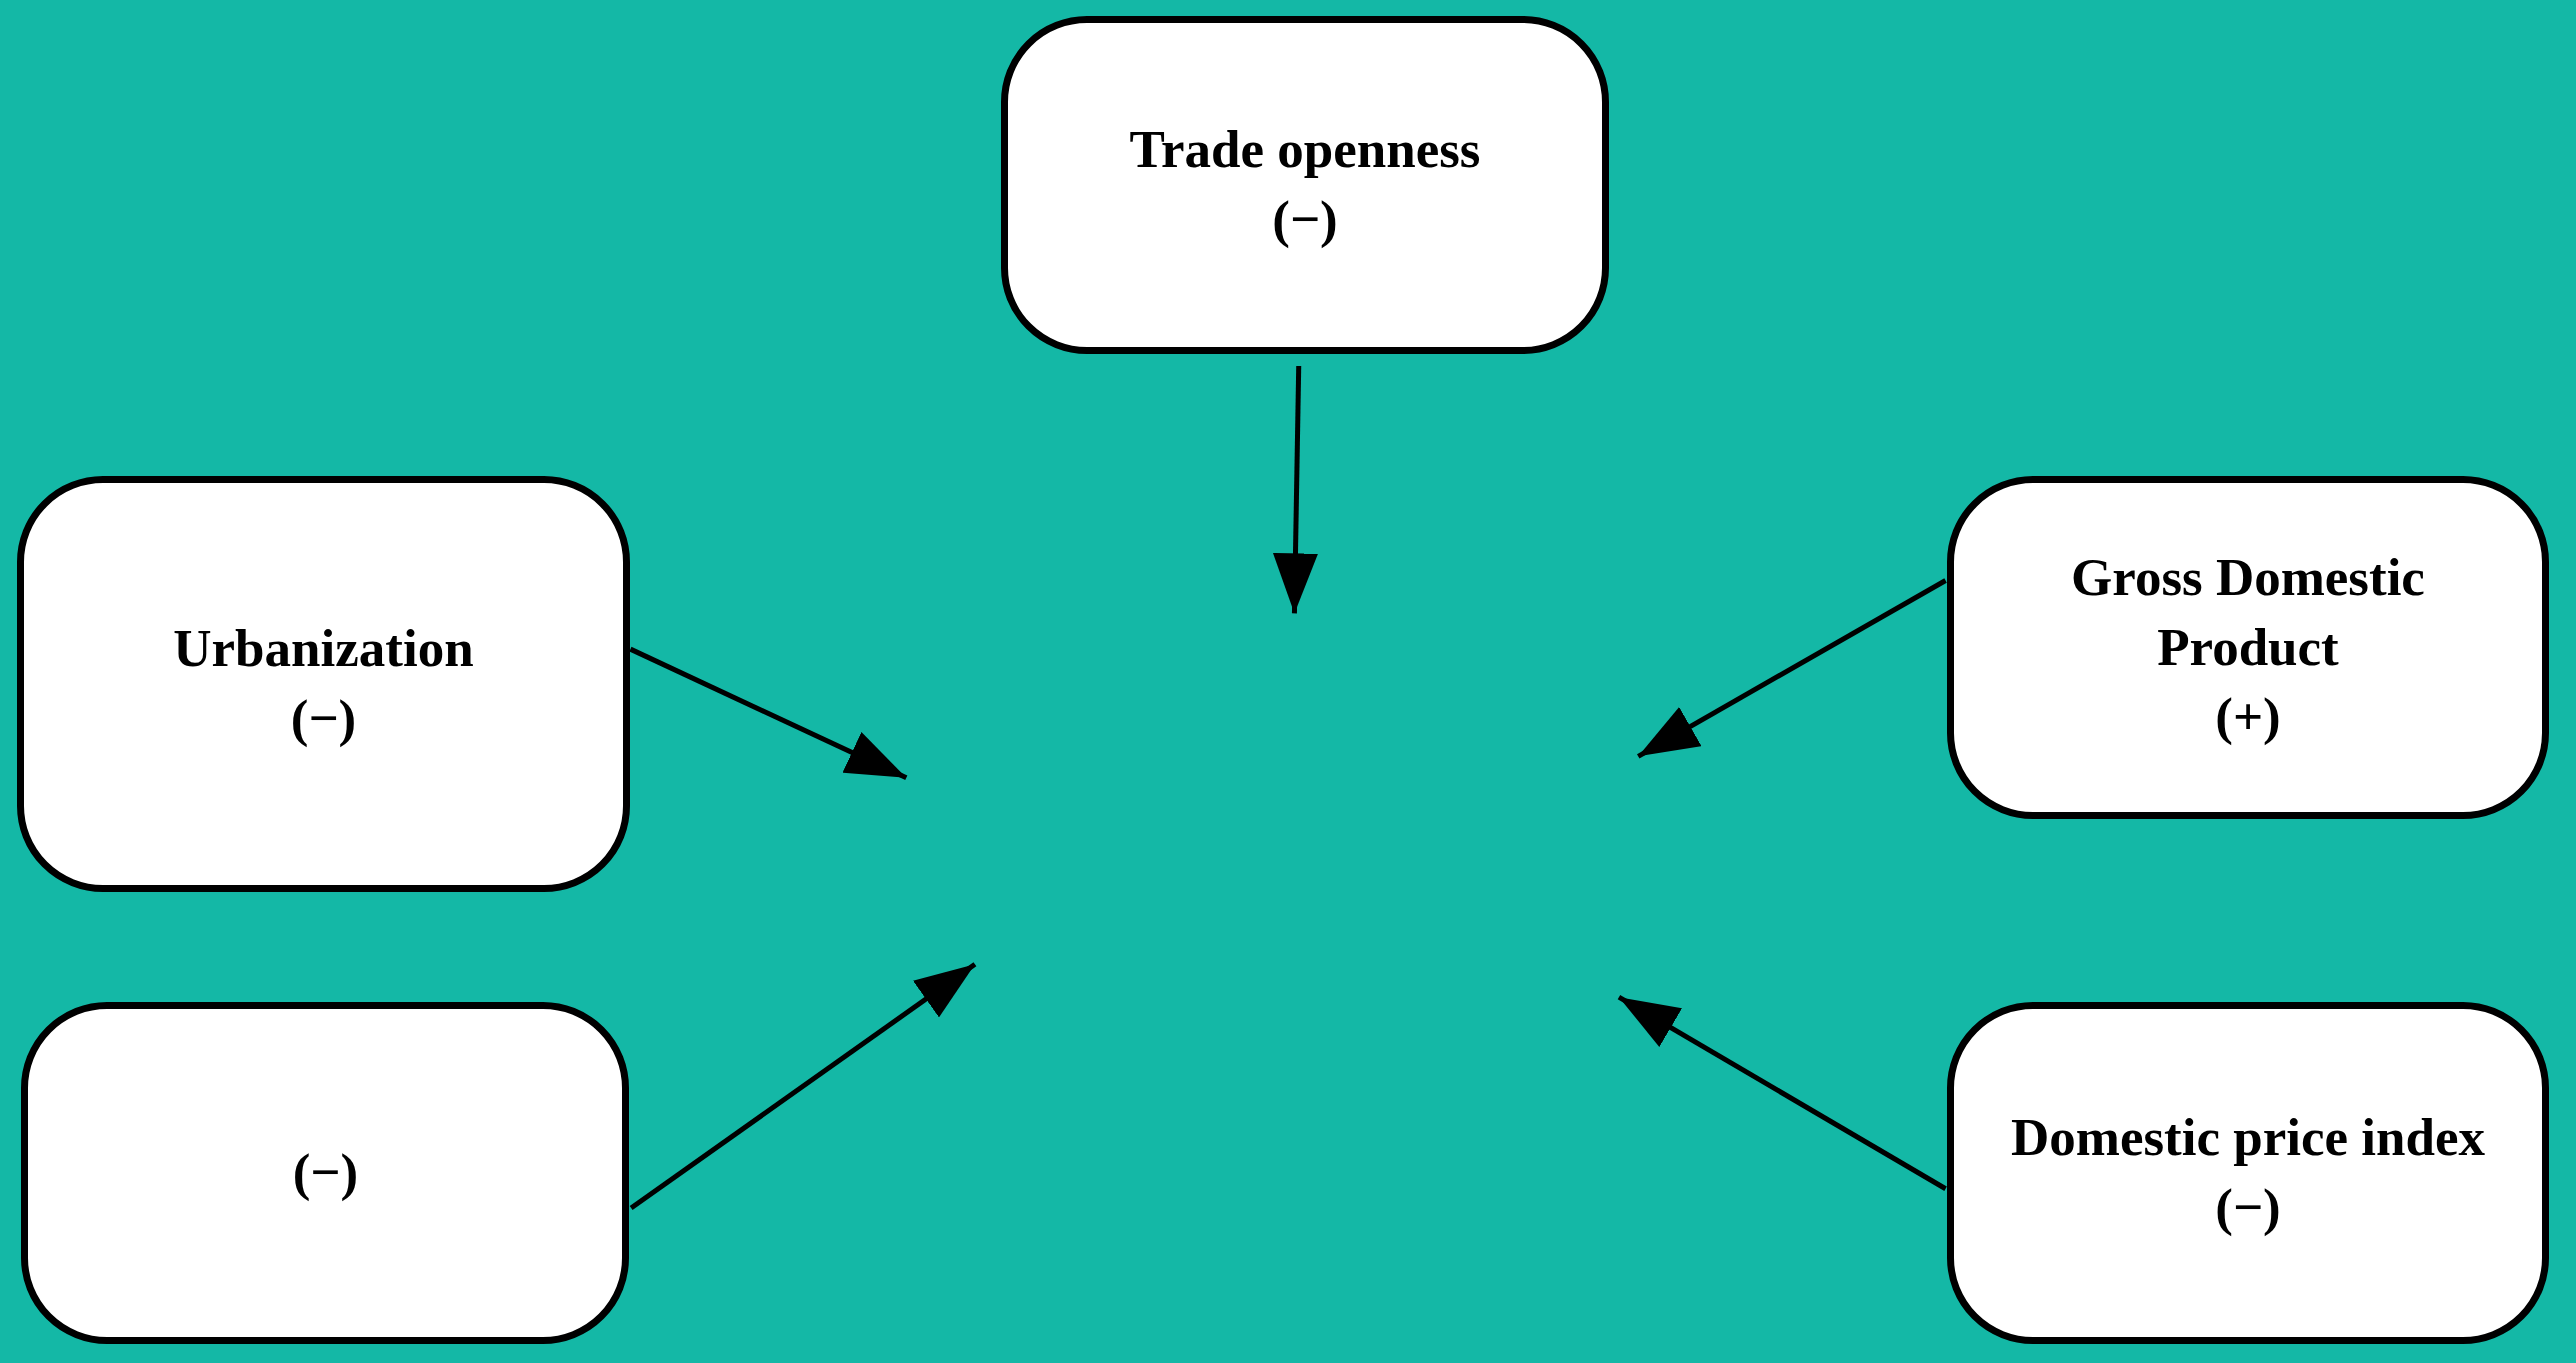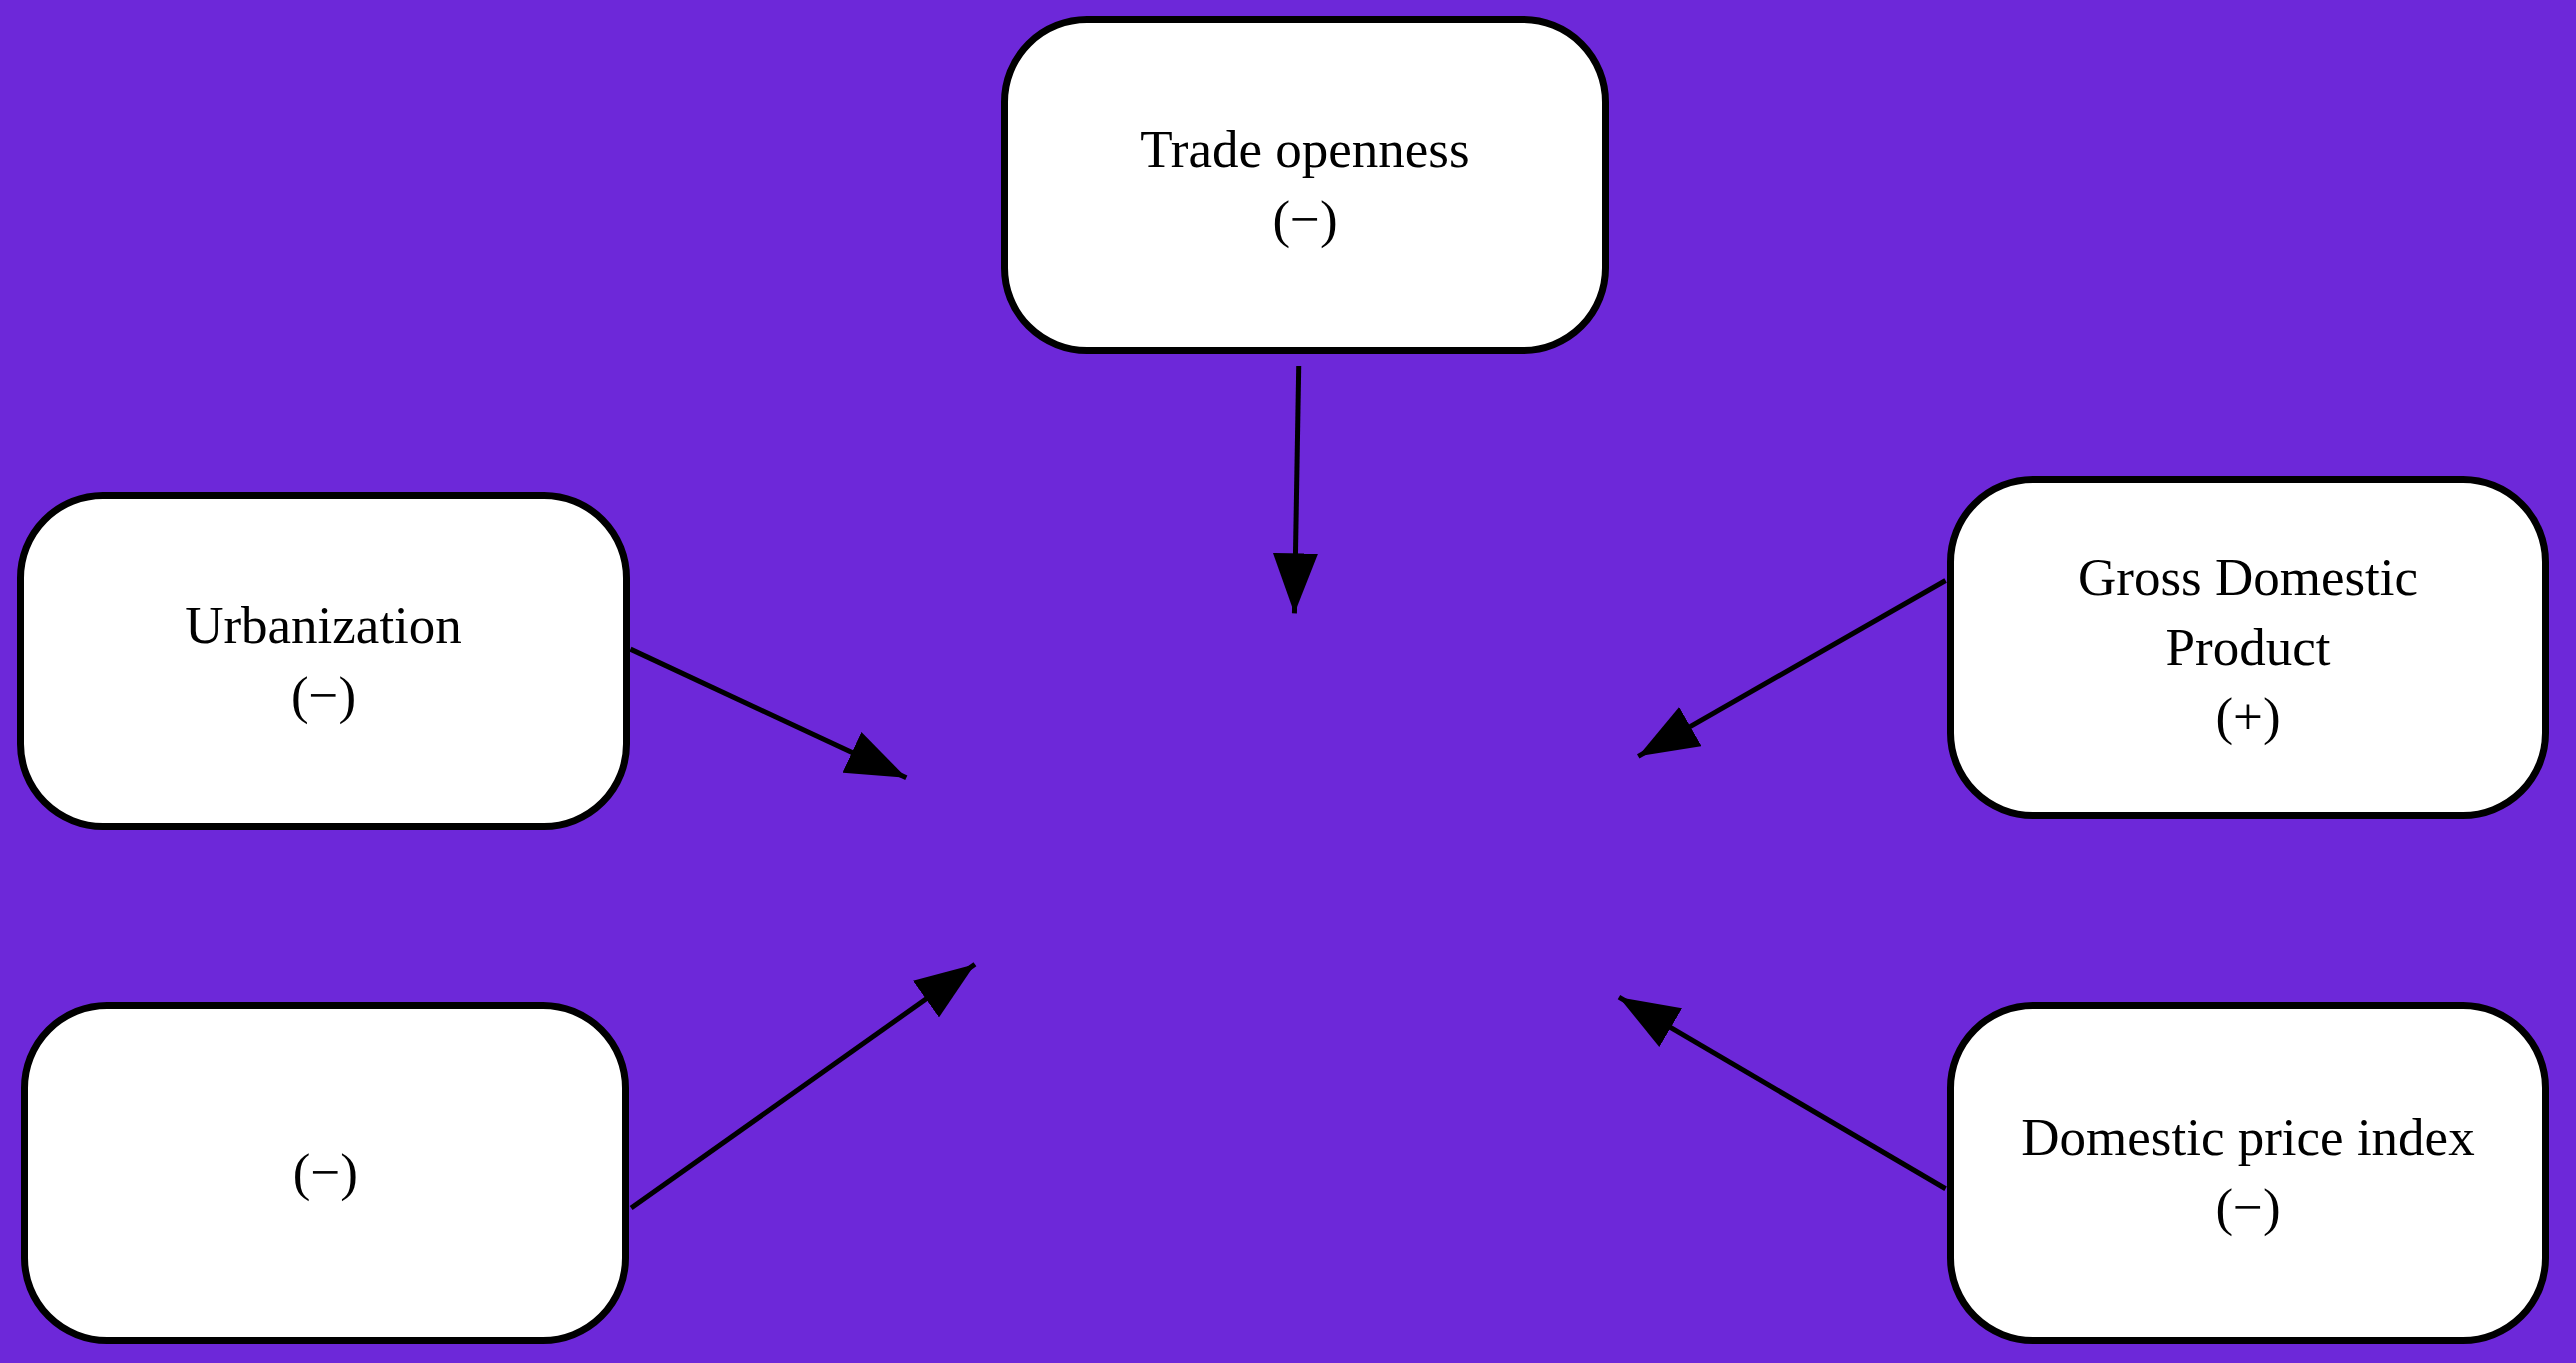--- a/index.html
+++ b/index.html
@@ -4,24 +4,25 @@
 <style>
   html, body {
     margin: 0;
     padding: 0;
     background: #ffffff;
   }
   .canvas {
     position: relative;
     width: 2576px;
     height: 1364px;
-    background: #6d28d9;
+    background: #14b8a6;
     font-family: "Liberation Serif", "DejaVu Serif", serif;
     color: #000000;
     overflow: hidden;
+    font-weight: bold;
   }
   .arrows {
     position: absolute;
     left: 0;
     top: 0;
     width: 2576px;
     height: 1364px;
   }
   .box {
     position: absolute;
@@ -33,21 +34,21 @@
     flex-direction: column;
     align-items: center;
     justify-content: center;
     text-align: center;
     font-size: 53px;
     line-height: 1.32;
   }
   .label { white-space: nowrap; }
   .label.wrap { white-space: normal; max-width: 443px; }
   .box-trade  { left: 1001px; top: 15.7px;   width: 608px; height: 338px; }
-  .box-urban  { left: 17px;   top: 476px;  width: 613px; height: 338px; margin-top: 16px; }
+  .box-urban  { left: 17px;   top: 476px;  width: 613px; height: 416px; }
   .box-findev { left: 21.4px;   top: 1002px; width: 608px; height: 342px; }
   .box-energy { left: 994px; top: 640px;  width: 605px; height: 345px; }
   .box-gdp    { left: 1947px; top: 476px;  width: 602px; height: 343px; text-align: center; }
   .box-cpi    { left: 1947px; top: 1002px; width: 602px; height: 342px; }
 </style>
 </head>
 <body>
 
 <div class="canvas">
 

